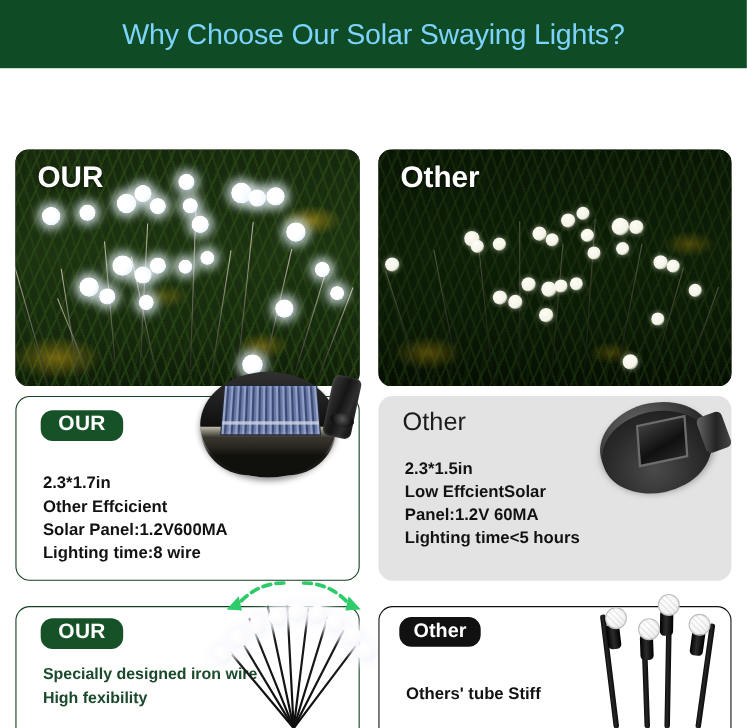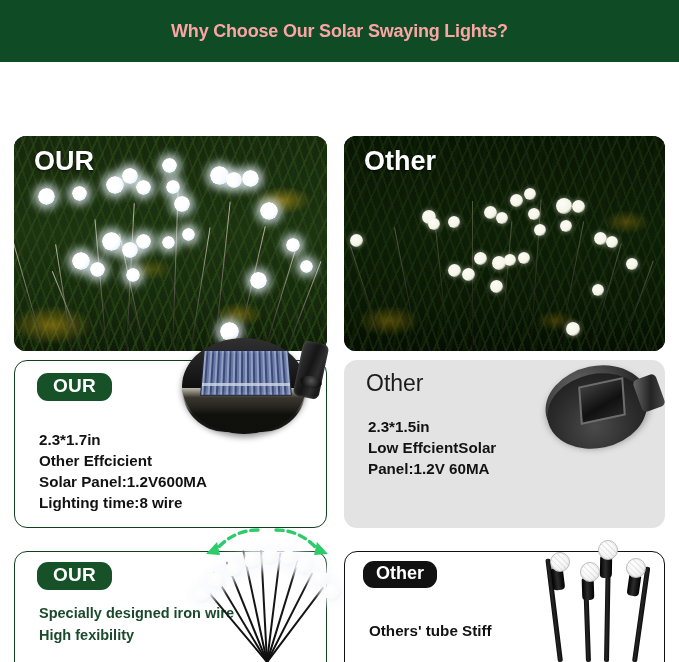--- a/index.html
+++ b/index.html
@@ -11,23 +11,23 @@
   }
   .page { position: relative; width: 679px; height: 662px; background:#fff; }
 
   
   .header {
     position: absolute; left: 0; top: 0; width: 679px; height: 62px;
     background: #0f4c26;
     display: flex; align-items: center; justify-content: center;
   }
   .header-title {
-    color: #fca5a5;
-    font-size: 18px;
-    font-weight: bold;
+    color: #7dd3fc;
+    font-size: 26px;
+    font-weight: normal;
     letter-spacing: -0.2px;
     white-space: nowrap;
     font-family: "Liberation Sans", sans-serif;
   }
 
   
   .panel { position: absolute; overflow: hidden; margin-top: 48px; }
 
   
   .photo {
@@ -348,20 +348,21 @@
     <div class="connector"></div>
     <div class="connector-ring"></div>
   </div>
 
   <div class="panel card-other-grey" style="left:344px; top:312px; width:321px; height:168px;">
     <div class="plain-other">Other</div>
     <div class="spec-lines" style="left:24px; top:56px;">
       <div>2.3*1.5in</div>
       <div>Low EffcientSolar</div>
       <div>Panel:1.2V 60MA</div>
+      <div>Lighting time&lt;5 hours</div>
     </div>
   </div>
 
   <div class="solar-other">
     <div class="disc"></div>
     <div class="disc2"></div>
     <div class="cell"></div>
     <div class="connector"></div>
   </div>
 

